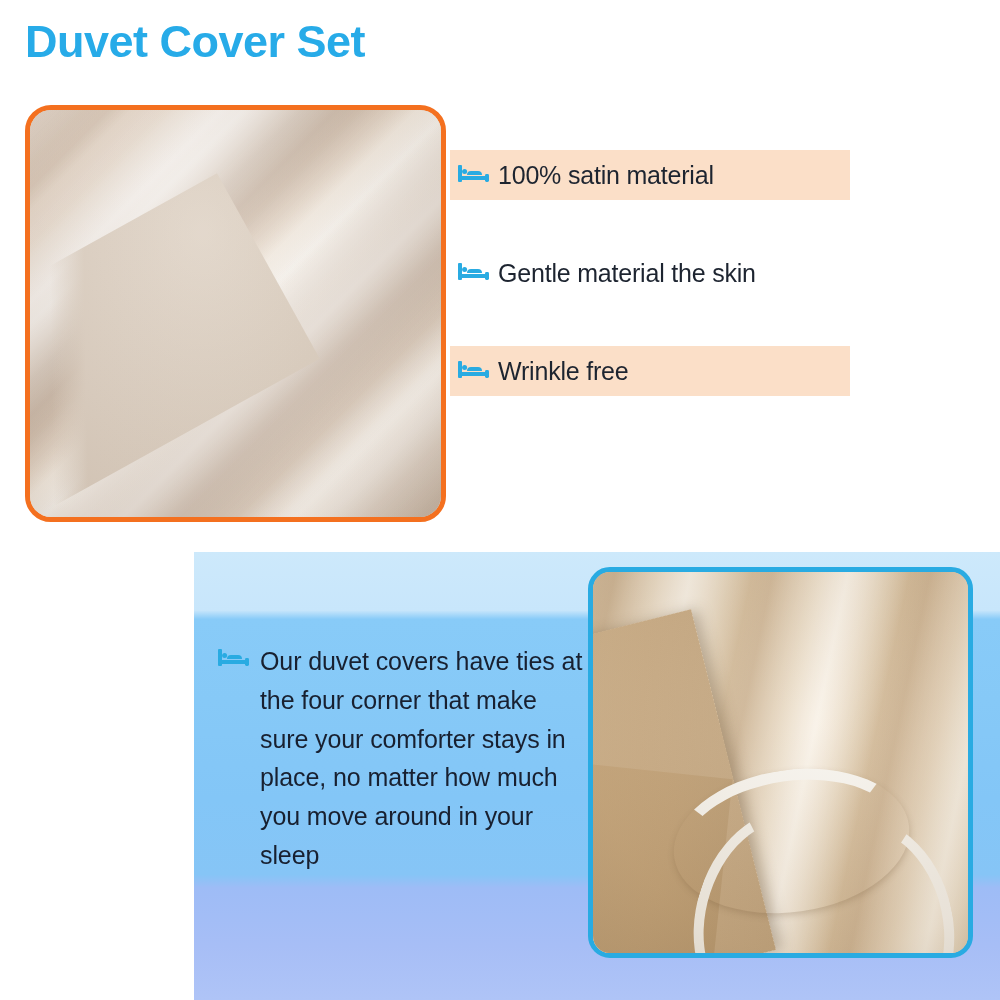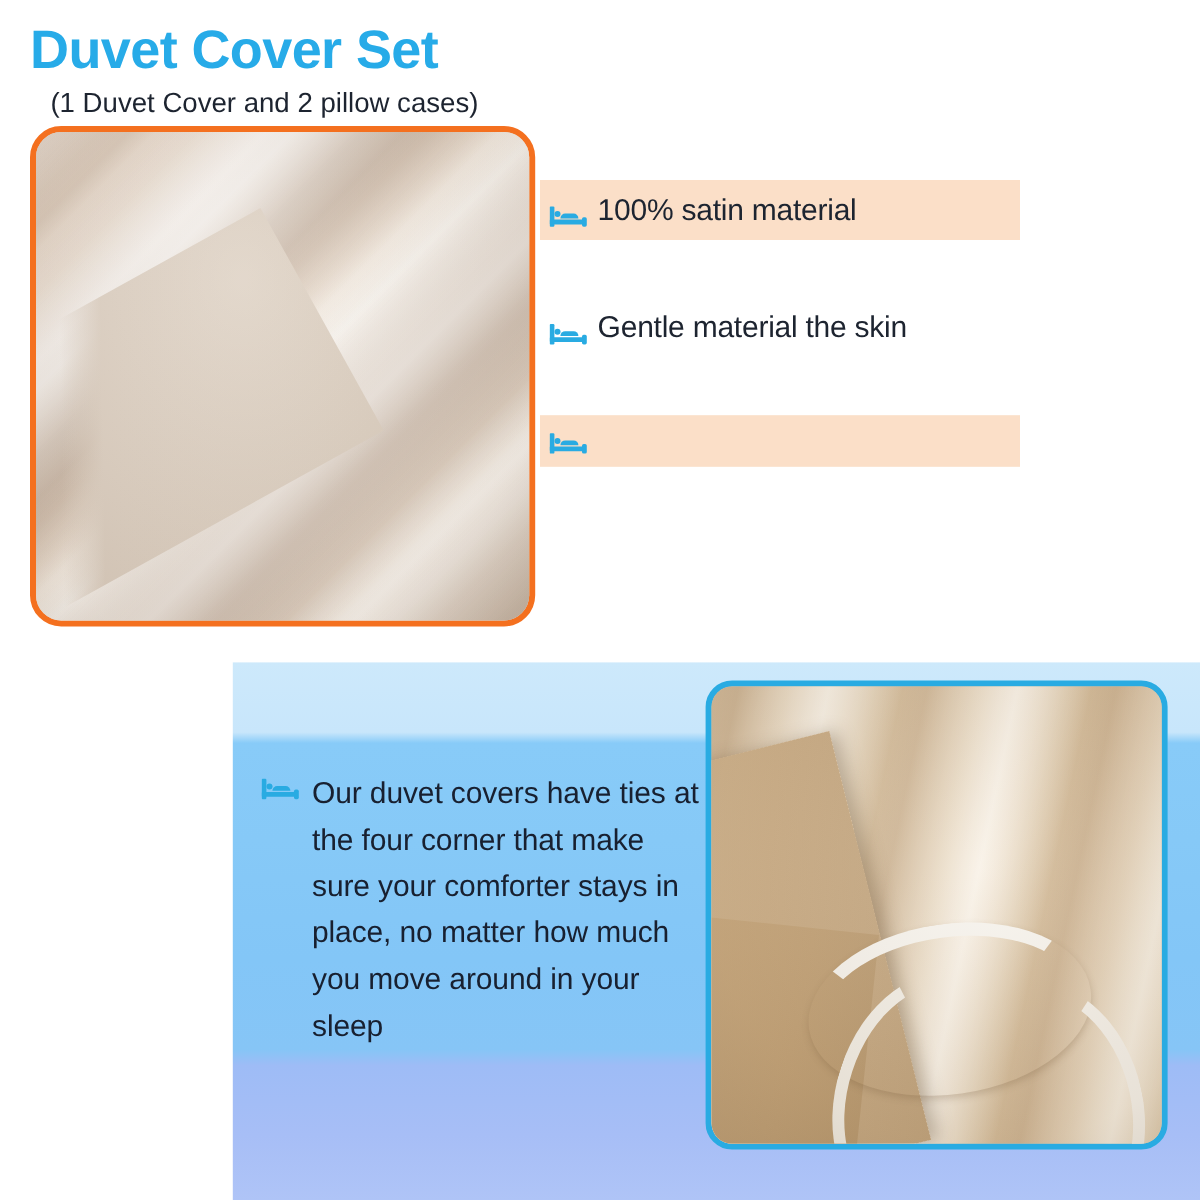--- a/index.html
+++ b/index.html
@@ -77,21 +77,21 @@
   }
   .satin-vign{
     position:absolute;inset:0;
     background:radial-gradient(ellipse at 42% 30%, rgba(255,255,255,0.18) 0%, rgba(120,96,74,0.12) 78%, rgba(110,88,68,0.22) 100%);
   }
 
   
   .features{position:absolute;left:450px;top:150px;width:400px;}
   .feature{
     position:relative;
-    display:flex;align-items:flex-end;
+    display:flex;align-items:flex-start;
     padding:9px 10px 9px 8px;
     min-height:30px;
     box-sizing:border-box;
   }
   .feature.hl{background:#FBDFC8;}
   .feature .bedwrap{flex:0 0 auto;width:40px;padding-top:5px;}
   .feature .ftext{
     font-size:25px;color:#1d2430;line-height:1.28;
     letter-spacing:-0.2px;
     white-space:pre-line;
@@ -193,21 +193,20 @@
     position:absolute;inset:0;
     background:radial-gradient(ellipse at 60% 40%, rgba(255,255,255,.10) 0%, rgba(120,92,56,.10) 72%, rgba(110,84,50,.22) 100%);
   }
 </style>
 </head>
 <body>
 
 <div id="stage">
 
   <div class="title">Duvet Cover Set</div>
-  <div class="subtitle">(1 Duvet Cover and 2 pillow cases)</div>
 
   <div class="fabric-card">
     <div class="fabric-inner">
       <div class="satin-base"></div>
       <div class="satin-shadow"></div>
       <div class="satin-sheen"></div>
       <div class="satin-flat"></div>
       <div class="satin-vign"></div>
     </div>
   </div>
@@ -247,20 +246,21 @@
     <div class="feature hl">
       <span class="bedwrap">
         <svg class="bedicon" width="32" height="20" viewBox="0 0 32 20" aria-hidden="true">
           <rect x="0" y="1" width="4" height="17" rx="1" fill="#29ABE2"></rect>
           <rect x="0" y="12" width="29" height="4" rx="1" fill="#29ABE2"></rect>
           <rect x="27" y="10" width="4" height="8" rx="1.4" fill="#29ABE2"></rect>
           <path d="M9 11 h15 a4 4 0 0 0 -4 -4 h-7 a4 4 0 0 0 -4 4 z" fill="#29ABE2"></path>
           <circle cx="6.6" cy="7.4" r="2.5" fill="#29ABE2"></circle>
         </svg>
       </span>
+      <span class="ftext">Wrinkle free</span>
     </div>
 
     <div class="spacer-a"></div>
 
 
   </div>
 
   <div class="bottom-panel">
 
     <div class="tie-text">

